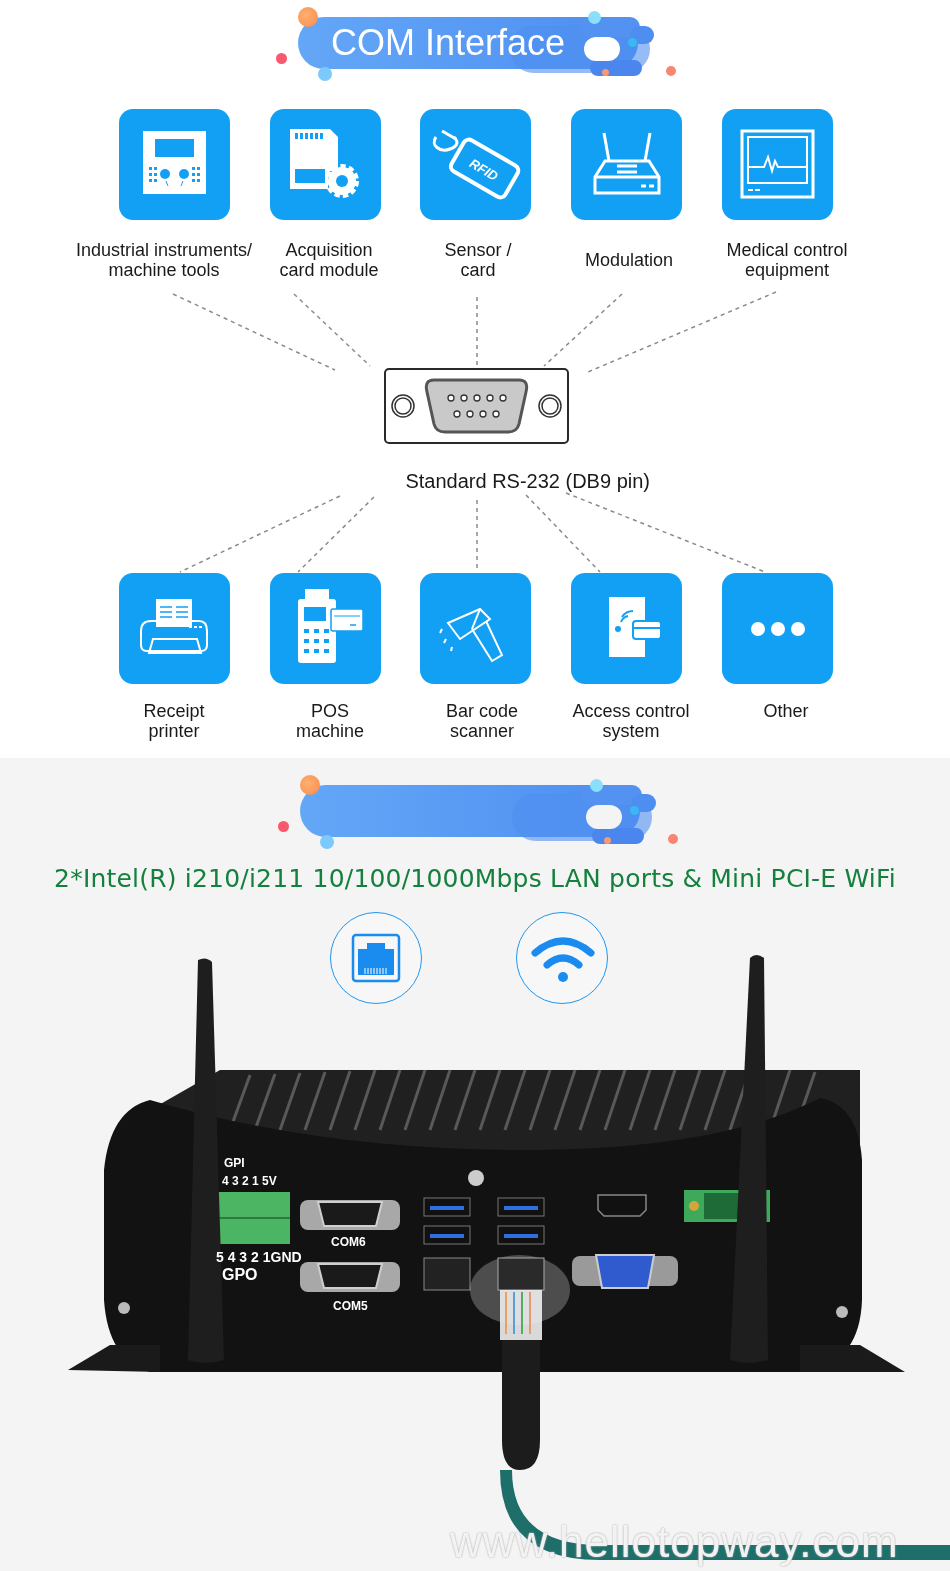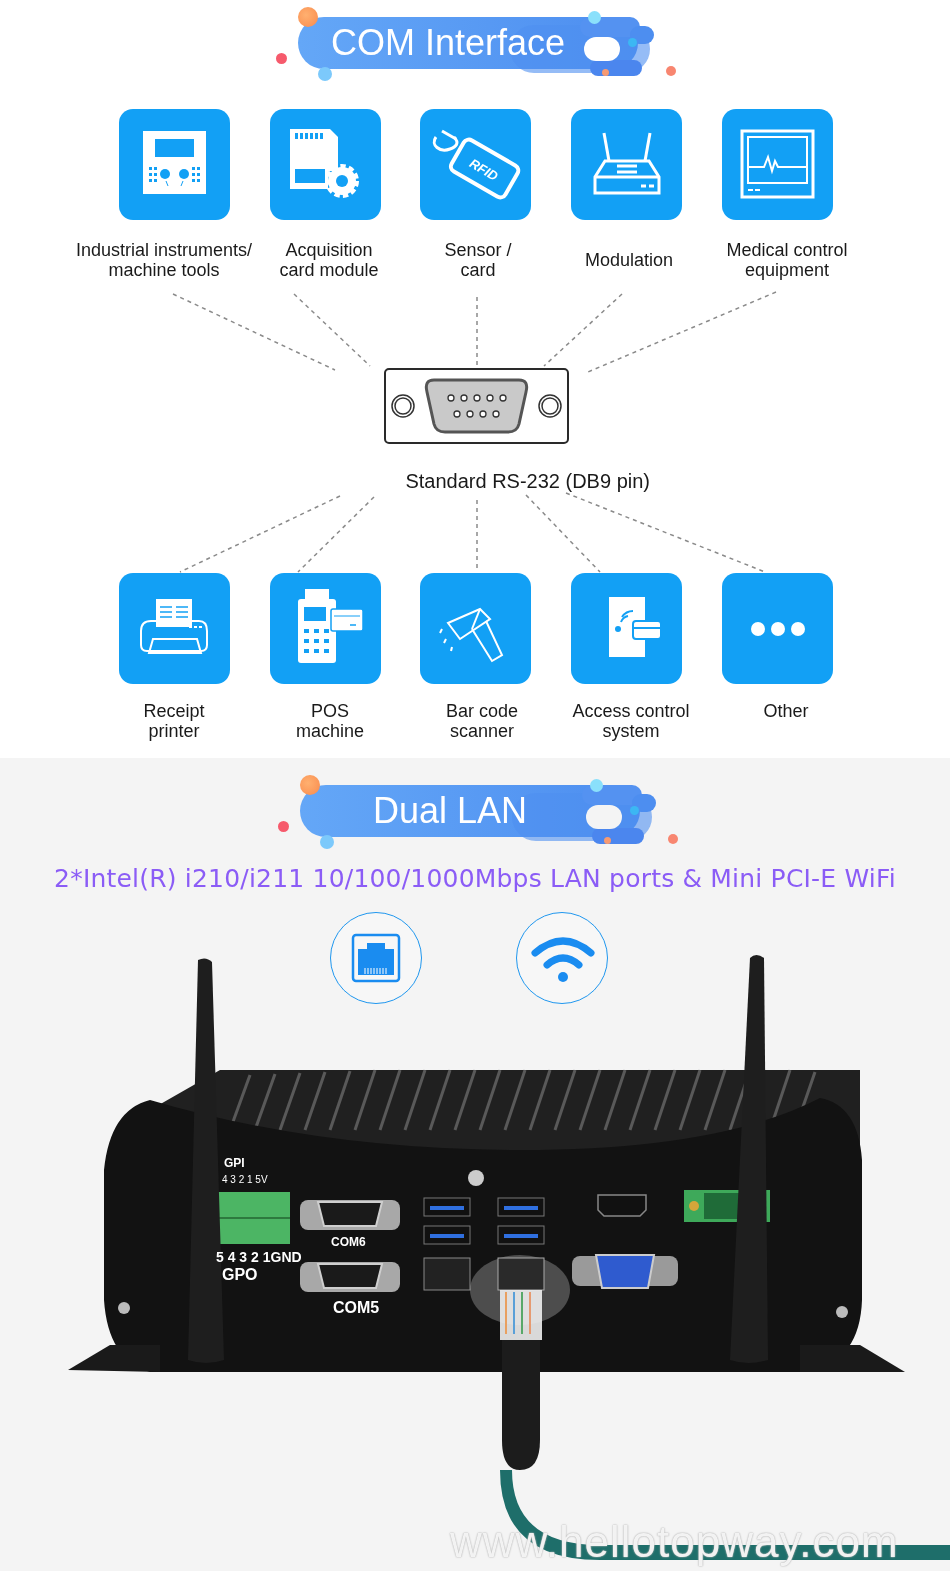--- a/index.html
+++ b/index.html
@@ -22,21 +22,21 @@
   
   .icon-box { position: absolute; width: 111px; height: 111px; border-radius: 14px; background: #12a0f5; }
   .icon-box svg { position: absolute; left: 0; top: 0; width: 111px; height: 111px; }
   .label { position: absolute; width: 200px; text-align: center; font-size: 18px; line-height: 20px; color: #1a1a1a; }
   .lines { position: absolute; left: 0; top: 0; }
 
   
   .db9 { position: absolute; left: 384px; top: 368px; width: 185px; height: 76px; border: 2px solid #2a2a2a; border-radius: 5px; background: #fff; }
   .db9-caption { position: absolute; left: 300px; top: 470px; width: 350px; text-align: right; font-size: 20px; }
 
-  .sub { position: absolute; left: 0; top: 864px; width: 950px; text-align: center; font-family: "DejaVu Sans", sans-serif; font-size: 25px; color: #8b5cf6; letter-spacing: 0.2px; }
+  .sub { position: absolute; left: 0; top: 864px; width: 950px; text-align: center; font-family: "DejaVu Sans", sans-serif; font-size: 25px; color: #15803d; letter-spacing: 0.2px; }
   .circle { position: absolute; width: 92px; height: 92px; border-radius: 50%; border: 1.5px solid #1f97ef; background: #f7f7f7; }
   .device { position: absolute; left: 0; top: 0; }
   .watermark { position: absolute; left: 450px; top: 1517px; width: 500px; font-size: 44px; color: rgba(255,255,255,0.85); letter-spacing: 1px; text-shadow: 0 0 1px #aaa, 0 0 2px #bbb; }
 </style>
 </head>
 <body>
 
 <div class="sec1">
 
   <div class="banner" style="left:260px; top:0;">
@@ -283,21 +283,20 @@
     <div class="tail-bot"></div>
     <div class="tail-gap"></div>
     <div class="blob"></div>
     <div class="dot" style="left:38px;top:7px;width:20px;height:20px;background:radial-gradient(circle at 40% 40%,#ffb070,#f98a4c);"></div>
     <div class="dot" style="left:16px;top:53px;width:11px;height:11px;background:#f65a6c;"></div>
     <div class="dot" style="left:58px;top:67px;width:14px;height:14px;background:#7cc9fb;"></div>
     <div class="dot" style="left:328px;top:11px;width:13px;height:13px;background:#8ae0fb;"></div>
     <div class="dot" style="left:368px;top:38px;width:9px;height:9px;background:#3cb7f3;"></div>
     <div class="dot" style="left:342px;top:69px;width:7px;height:7px;background:#f79a72;"></div>
     <div class="dot" style="left:406px;top:66px;width:10px;height:10px;background:#f88670;"></div>
-    <div class="title">Dual LAN</div>
   </div>
 </div>
 
 <div class="sub">2*Intel(R) i210/i211 10/100/1000Mbps LAN ports &amp; Mini PCI-E WiFi</div>
 
 <div class="circle" style="left:330px; top:912px;">
   <svg width="92" height="92" viewBox="0 0 92 92">
     <rect x="22" y="22" width="46" height="46" rx="3" fill="none" stroke="#1a8cf0" stroke-width="2.5"></rect>
     <path d="M27 36 H36 V30 H54 V36 H63 V62 H27 Z" fill="#1a8cf0"></path>
     <g stroke="#fff" stroke-width="1">
@@ -401,19 +400,19 @@
       <line x1="506" y1="1292" x2="506" y2="1334" stroke="#e9a060"></line>
       <line x1="514" y1="1292" x2="514" y2="1334" stroke="#5aa0d8"></line>
       <line x1="522" y1="1292" x2="522" y2="1334" stroke="#58a868"></line>
       <line x1="530" y1="1292" x2="530" y2="1334" stroke="#e69a70"></line>
     </g>
   <path d="M502 1340 H540 L540 1440 Q540 1470 520 1470 Q502 1470 502 1440 Z" fill="#1c1c1c"></path>
   <path d="M512 1470 Q512 1545 600 1545 L950 1545 L950 1560 L600 1560 Q500 1560 500 1470 Z" fill="#1e6e6a"></path>
 </svg>
 
 <div style="position:absolute; left:224px; top:1156px; font-size:12px; font-weight:bold; color:#fff;">GPI</div>
-<div style="position:absolute; left:222px; top:1174px; font-size:10px; font-weight:normal; color:#fff;">4 3 2 1 5V</div>
+<div style="position:absolute; left:222px; top:1174px; font-size:12px; font-weight:bold; color:#fff;">4 3 2 1 5V</div>
 <div style="position:absolute; left:216px; top:1249px; font-size:14px; font-weight:bold; color:#fff;">5 4 3 2 1GND</div>
 <div style="position:absolute; left:222px; top:1266px; font-size:16px; font-weight:bold; color:#fff;">GPO</div>
 <div style="position:absolute; left:331px; top:1235px; font-size:12px; font-weight:bold; color:#fff;">COM6</div>
-<div style="position:absolute; left:333px; top:1299px; font-size:16px; font-weight:bold; color:#fff;">COM5</div>
+<div style="position:absolute; left:333px; top:1299px; font-size:12px; font-weight:bold; color:#fff;">COM5</div>
 
 <div class="watermark">www.hellotopway.com</div>
 
 </body></html>

